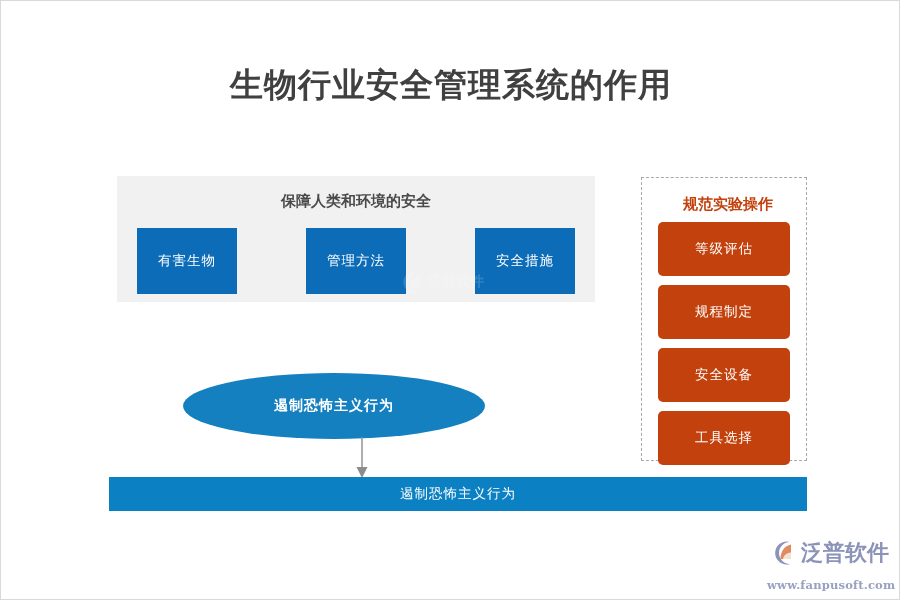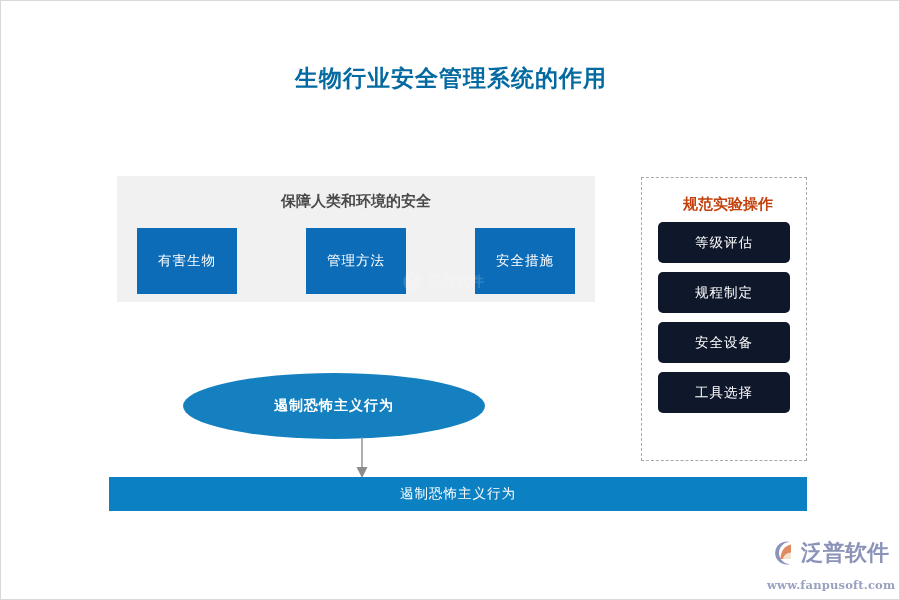--- a/index.html
+++ b/index.html
@@ -21,23 +21,23 @@
   }
 
   
   #page-title {
     position: absolute;
     left: 0;
     top: 62px;
     width: 900px;
     text-align: center;
     font-family: "DejaVu Serif", "Liberation Serif", serif;
-    font-size: 23px;
-    font-weight: bold;
-    color: #0369a1;
+    font-size: 33px;
+    font-weight: bold;
+    color: #404040;
     letter-spacing: 1px;
     white-space: nowrap;
   }
 
   
   #gray-panel {
     position: absolute;
     left: 116px;
     top: 175px;
     width: 478px;
@@ -102,22 +102,22 @@
     position: absolute;
     left: 16px;
     top: 44px;
     width: 132px;
     display: flex;
     flex-direction: column;
     gap: 9px;
   }
   .green-chip {
     width: 132px;
-    height: 41px;
-    background: #0f172a;
+    height: 54px;
+    background: #c2410c;
     border-radius: 5px;
     color: #ffffff;
     font-size: 13.5px;
     display: flex;
     align-items: center;
     justify-content: center;
     letter-spacing: 1px;
     white-space: nowrap;
   }
 

